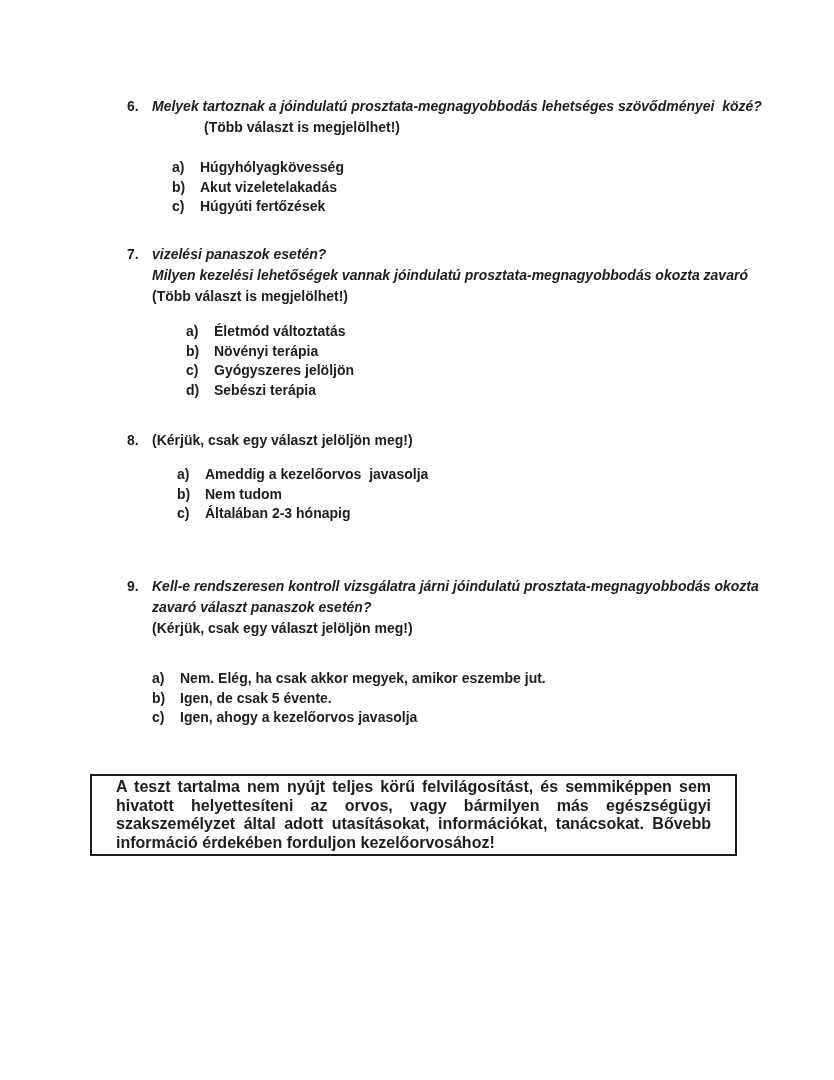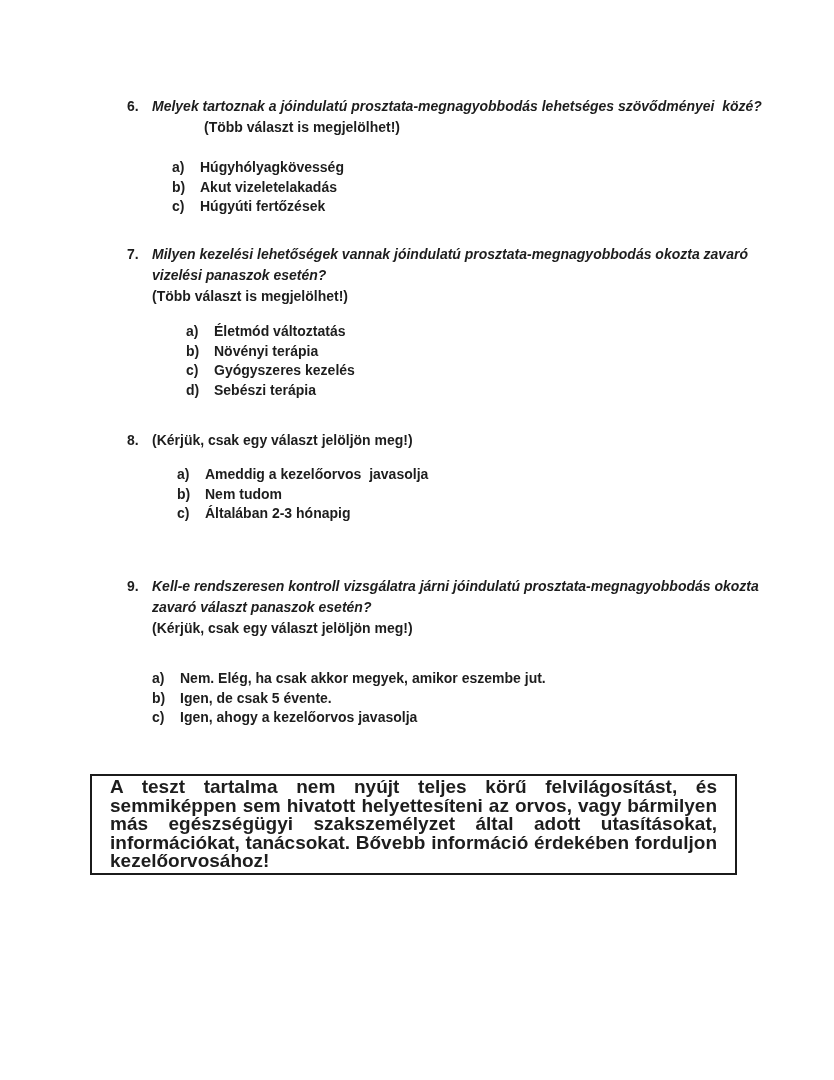--- a/index.html
+++ b/index.html
@@ -44,22 +44,22 @@
   #q9 { top: 576px; }
   #q9 .opts { margin-top: 30px; margin-left: 25px; }
 
   .disclaimer {
     position: absolute;
     top: 774px; left: 90px;
     width: 647px; min-height: 60px;
     box-sizing: border-box;
     border: 2px solid #1b1b1b;
     background: #ffffff;
-    padding: 2px 18px;
-    font-size: 19px;
+    padding: 2px 24px;
+    font-size: 16px;
     line-height: 18.6px;
     text-align: justify;
   }
 </style>
 </head>
 <body>
 
 <div class="page">
 
   <section class="q" id="q6">
@@ -83,37 +83,37 @@
         <span class="ol">c)</span>
         <span class="ot">Húgyúti fertőzések</span>
       </div>
     </div>
   </section>
 
   <section class="q" id="q7">
     <div class="qrow">
       <span class="qnum">7.</span>
       <div class="qtext">
+        <div class="qline">vizelési panaszok esetén?</div>
         <div class="qline">Milyen kezelési lehetőségek vannak jóindulatú prosztata-megnagyobbodás okozta zavaró</div>
-        <div class="qline">vizelési panaszok esetén?</div>
         <div class="note">(Több választ is megjelölhet!)</div>
       </div>
     </div>
     <div class="opts">
       <div class="opt">
         <span class="ol">a)</span>
         <span class="ot">Életmód változtatás</span>
       </div>
       <div class="opt">
         <span class="ol">b)</span>
         <span class="ot">Növényi terápia</span>
       </div>
       <div class="opt">
         <span class="ol">c)</span>
-        <span class="ot">Gyógyszeres kezelés</span>
+        <span class="ot">Gyógyszeres jelöljön</span>
       </div>
       <div class="opt">
         <span class="ol">d)</span>
         <span class="ot">Sebészi terápia</span>
       </div>
     </div>
   </section>
 
   <section class="q" id="q8">
     <div class="qrow">

